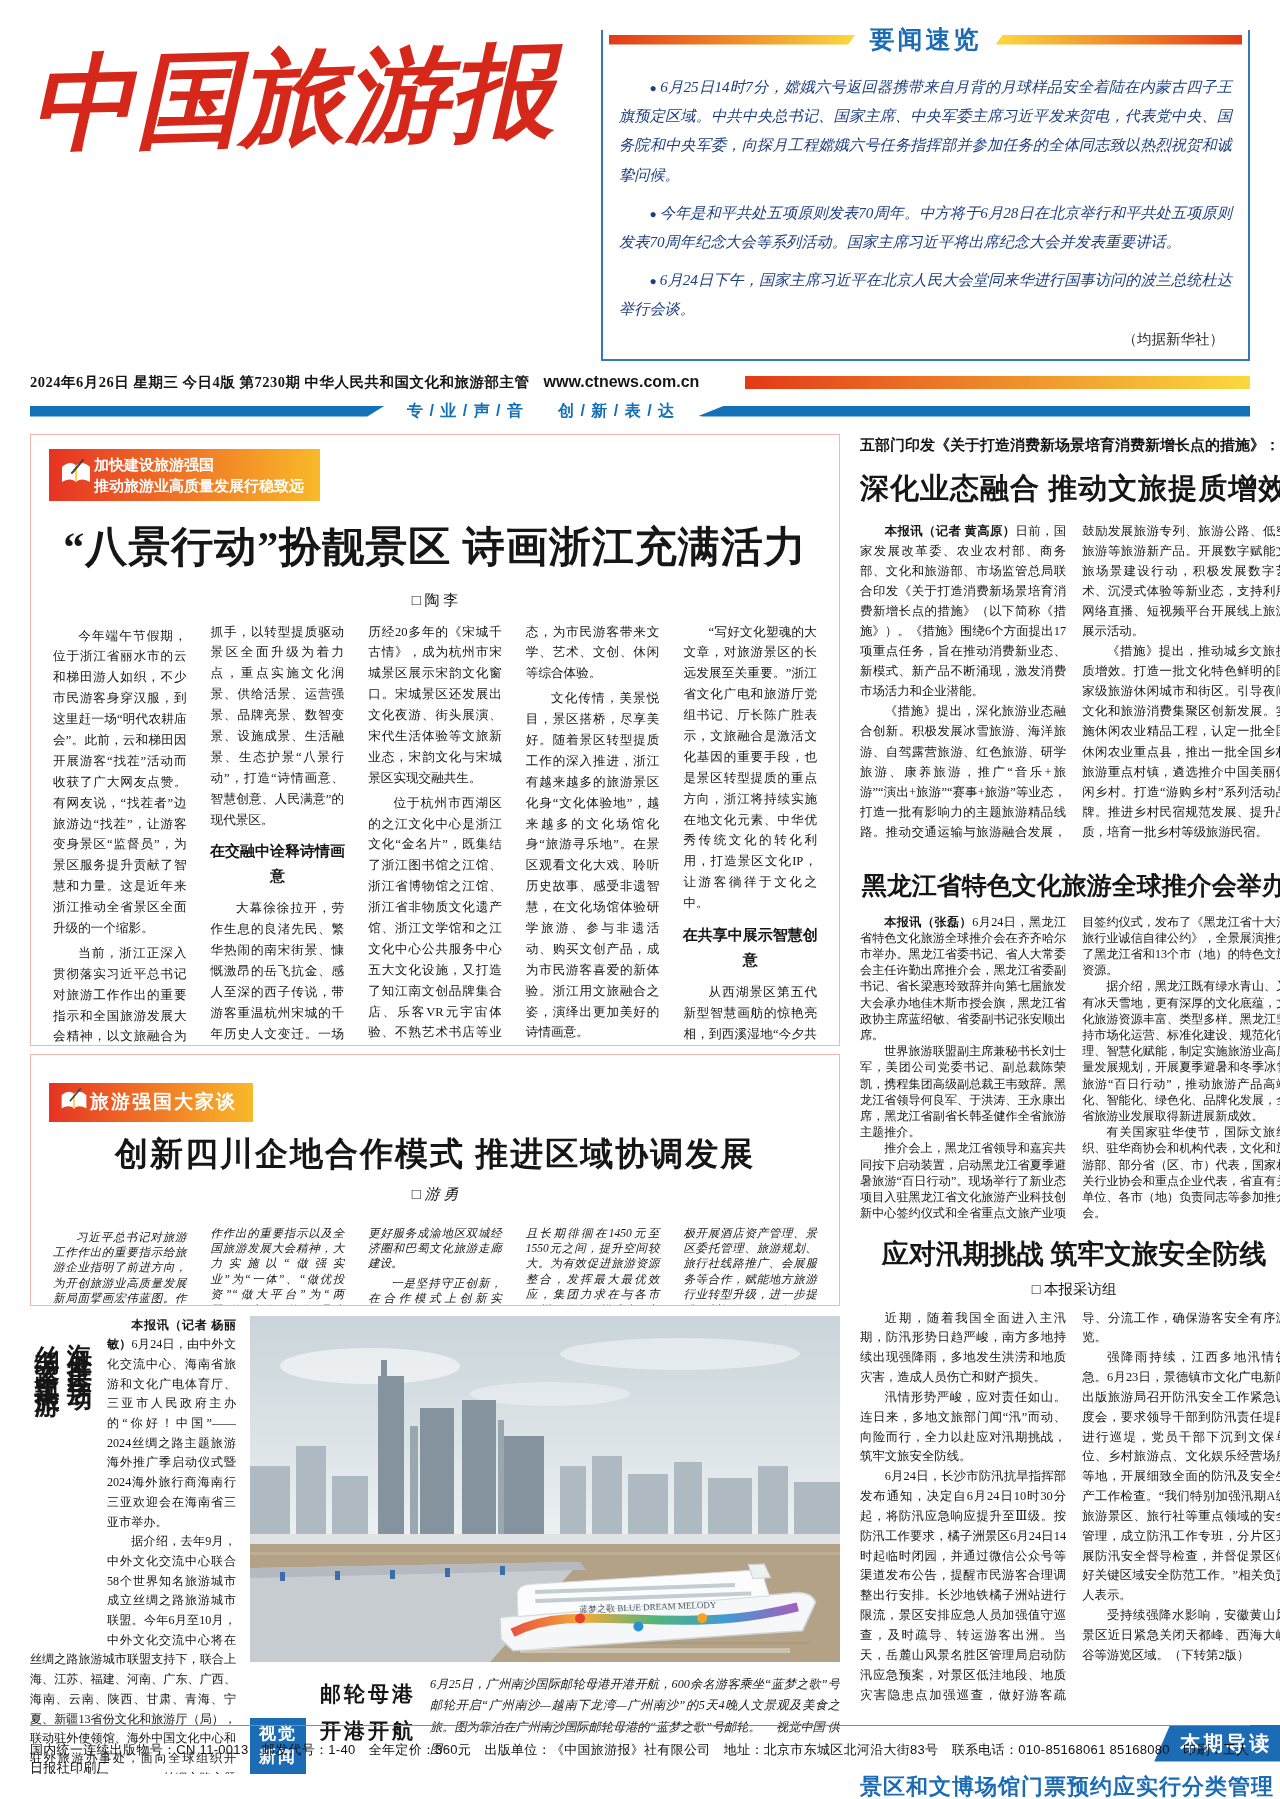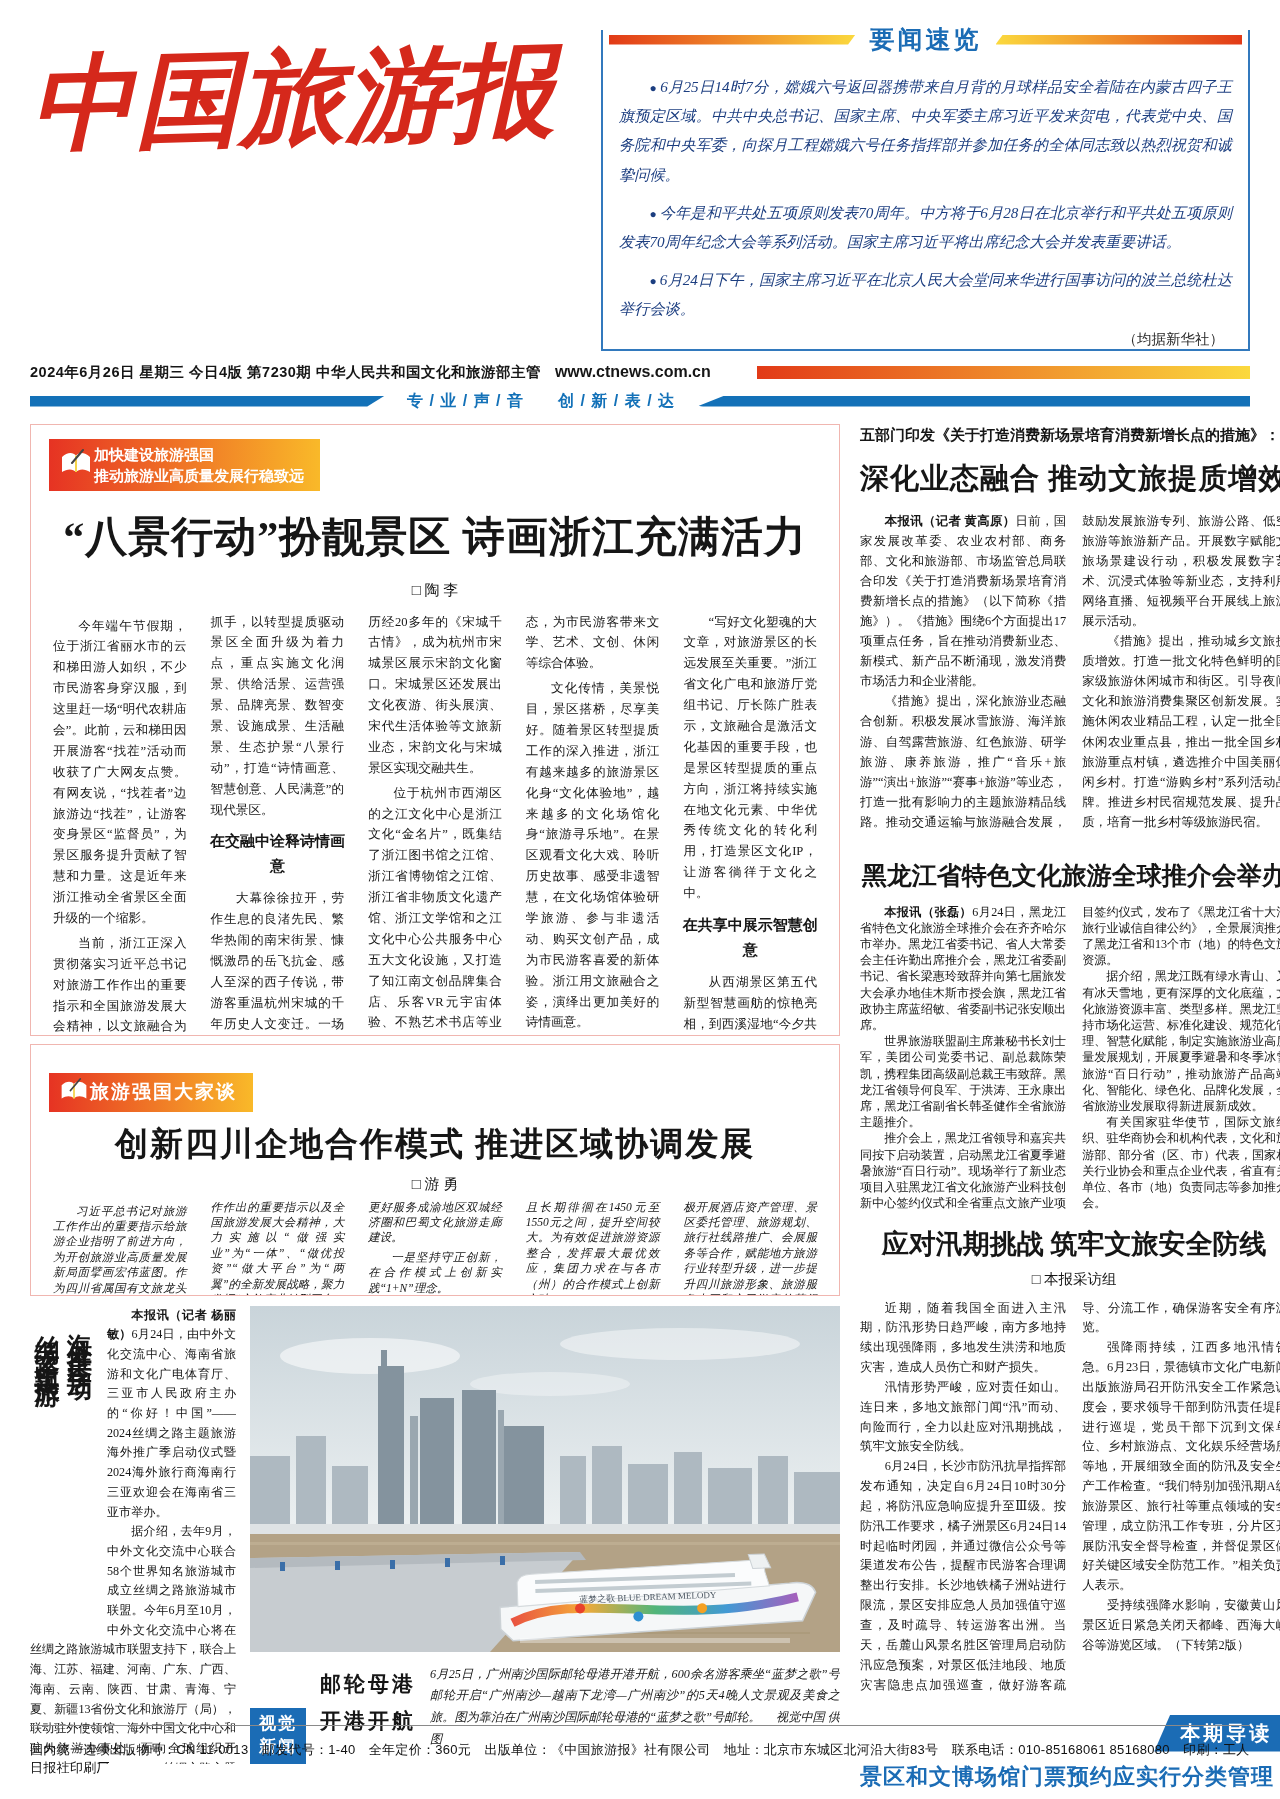--- a/index.html
+++ b/index.html
@@ -14,36 +14,36 @@
   .header { display:flex; gap:26px; margin:30px 30px 0; }
   .mast-block { width:545px; flex:0 0 545px; }
   .mast-title {
     color:#d5281b; font-size:104px; font-weight:bold; font-style:italic;
     letter-spacing:1px; line-height:1.45; white-space:nowrap;
     transform:rotate(-1.5deg); transform-origin:left center;
   }
   .mast-sub { display:flex; align-items:center; gap:12px; margin:8px 0 0 86px; }
   .mast-en { color:#5b5c5e; font-size:26px; font-weight:bold; letter-spacing:7px; }
 
-  .news-box { flex:1; border:2px solid #3279bd; border-top:none; padding:0 16px 0; }
+  .news-box { flex:1; border:2px solid #3279bd; border-top:none; padding:0 16px 10px; }
   .news-head { display:flex; align-items:center; gap:14px; transform:translateY(-7px); margin:0 -10px; }
   .news-bar { flex:1; height:10px; }
   .news-bar.l { background:linear-gradient(90deg,#e23a17,#fbd93e); clip-path:polygon(0 0,100% 0,97% 100%,0 100%); }
   .news-bar.r { background:linear-gradient(90deg,#fbd93e,#e23a17); clip-path:polygon(3% 0,100% 0,100% 100%,0 100%); }
   .news-title { color:#1b6cb5; font-size:25px; font-weight:bold; letter-spacing:3px; }
   .brief-item {
     color:#1c3e80; font-style:italic; font-size:15.2px; line-height:1.92;
     text-align:justify; text-indent:2em; margin-top:9px;
   }
   .brief-item::before { content:"● "; font-style:normal; font-size:12px; }
   .brief-source { text-align:right; color:#2a2a2a; font-size:14.5px; margin-top:6px; padding-right:8px; }
 
   
   .dateline { display:flex; align-items:center; margin:12px 30px 0; }
-  .date-text { font-size:14.5px; font-weight:bold; letter-spacing:.5px; }
+  .date-text { font-size:14.5px; font-weight:bold; letter-spacing:.5px;font-family:Liberation Serif, serif; }
   .date-url { font-size:16px; font-weight:bold; margin-left:14px; }
   .date-bar { flex:1; height:13px; margin-left:46px; background:linear-gradient(90deg,#e23a17,#fbd93e); }
   .slogan { display:flex; align-items:center; gap:22px; margin:9px 30px 0; }
   .slog-bar { height:11px; background:#1371b8; }
   .slog-bar.l { flex:0 0 355px; clip-path:polygon(0 0,100% 0,95% 100%,0 100%); border-radius:0 0 6px 0; }
   .slog-bar.r { flex:1; clip-path:polygon(5% 0,100% 0,100% 100%,0 100%); border-radius:0 0 0 6px; }
   .slog-text { color:#1371b8; font-weight:bold; font-size:16px; letter-spacing:1px; white-space:nowrap; }
 
   
   .content { display:flex; gap:20px; margin:12px 30px 0; }
@@ -211,21 +211,21 @@
         <span>
           <svg width="30" height="25" viewBox="0 0 34 28">
             <path d="M3 8 C8 3 14 3 17 6.5 C20 3 26 3 31 8 L31 23 C26 19.5 20 19.5 17 23 C14 19.5 8 19.5 3 23 Z" fill="#fff"></path>
             <line x1="17" y1="6.5" x2="17" y2="23" stroke="#f5d44a" stroke-width="2"></line>
             <line x1="24" y1="1" x2="13" y2="14" stroke="#444" stroke-width="2" stroke-linecap="round"></line>
           </svg>
         </span>
         <span class="badge-lines big sans">旅游强国大家谈</span>
       </div>
       <div class="sichuan-head">创新四川企地合作模式 推进区域协调发展</div>
-      <div class="byline" style="margin:8px 0 6px;">□ 游 勇</div>
+      <div class="byline" style="margin:8px 0 22px;font-style:italic;">□ 游 勇</div>
       <div class="art-body sichuan-body">
           <p>习近平总书记对旅游工作作出的重要指示给旅游企业指明了前进方向，为开创旅游业高质量发展新局面擘画宏伟蓝图。作为四川省属国有文旅龙头企业，四川省旅游投资集团有限责任公司（以下简称“集团”）将深入学习贯彻习近平总书记对旅游工作作出的重要指示以及全国旅游发展大会精神，大力实施以“做强实业”为“一体”、“做优投资”“做大平台”为“两翼”的全新发展战略，聚力发挥“文旅产业转型平台、文旅资源战略整合平台、国有资本文旅投资平台”三大平台作用，深化实施“1+N”企地合作模式，更好服务成渝地区双城经济圈和巴蜀文化旅游走廊建设。</p>
           <p>一是坚持守正创新，在合作模式上创新实践“1+N”理念。</p>
           <p>四川旅游资源特色鲜明，但也存在高品质产品供给不足、高端业态发展不足等问题，客单价较低且长期徘徊在1450元至1550元之间，提升空间较大。为有效促进旅游资源整合，发挥最大最优效应，集团力求在与各市（州）的合作模式上创新突破。</p>
           <p>一方面，依托自身标杆项目及产业链，与各市（州）和天府旅游名县积极开展酒店资产管理、景区委托管理、旅游规划、旅行社线路推广、会展服务等合作，赋能地方旅游行业转型升级，进一步提升四川旅游形象、旅游服务水平和市民游客的获得感。</p>
           <p>另一方面，打通资本市场渠道，发挥区域旅游产业链链主的重要功能，全面带动产业链上下游价值整体提升。通过引入地方战略股东，达成股权深度融合，实现集团旅游资产布局的整体优化；以增量旅游资产为基础，以省级平台身份推进多元融资，返投地方，以期发挥牵引带动作用和资本撬动作用，促进省内旅游市场供给侧结构性改革，进一步提升旅游行业的盈利水平及抗风险能力。</p>
         </div>
     </div>
 
     <div class="bottom-band">

